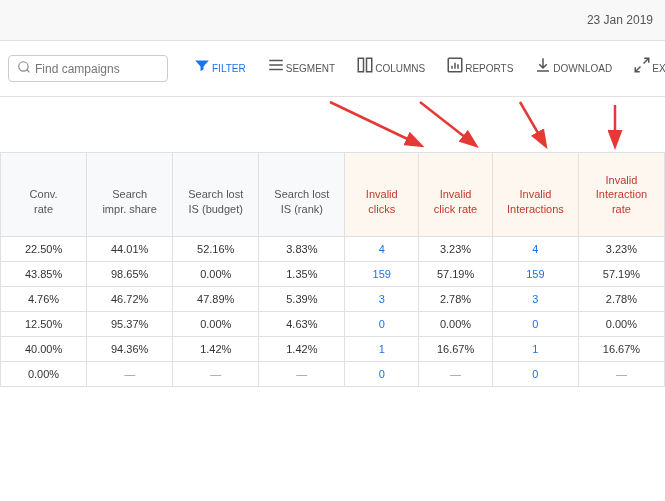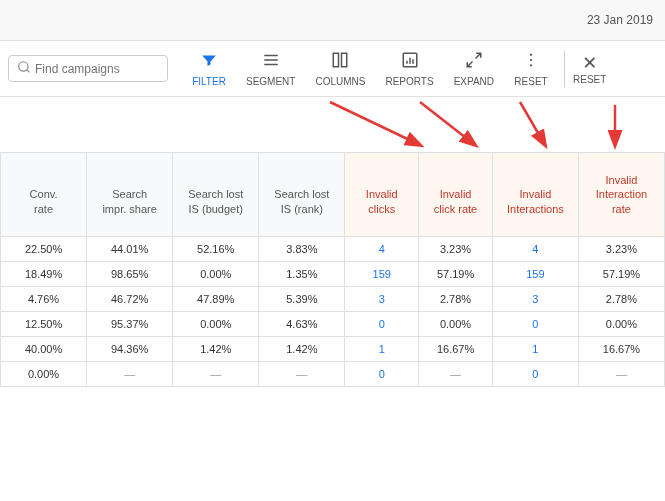--- a/index.html
+++ b/index.html
@@ -47,21 +47,21 @@
 
     .toolbar-actions {
       display: flex;
       align-items: center;
       gap: 4px;
       flex: 1;
     }
 
     .toolbar-btn {
       display: flex;
-      flex-direction: column;
+      flex-direction: row;
       align-items: center;
       justify-content: center;
       padding: 4px 8px;
       cursor: pointer;
       min-width: 50px;
       border: none;
       background: none;
       color: #555;
       font-size: 10px;
     }
@@ -170,20 +170,29 @@
         <svg width="20" height="18" viewBox="0 0 24 24" fill="none" stroke="#555" stroke-width="2">
           <rect x="3" y="3" width="18" height="18" rx="1"></rect>
           <line x1="8" y1="17" x2="8" y2="13"></line>
           <line x1="12" y1="17" x2="12" y2="9"></line>
           <line x1="16" y1="17" x2="16" y2="11"></line>
         </svg>
       </span>
       <span>REPORTS</span>
     </button>
 
+    <button class="toolbar-btn">
+      <span class="icon">
+        <svg width="20" height="18" viewBox="0 0 24 24" fill="none" stroke="#555" stroke-width="2">
+          <path d="M12 3v13M7 11l5 5 5-5"></path>
+            <path d="M4 20h16"></path>
+        </svg>
+      </span>
+      <span>DOWNLOAD</span>
+    </button>
 
     <button class="toolbar-btn">
       <span class="icon">
         <svg width="20" height="18" viewBox="0 0 24 24" fill="none" stroke="#555" stroke-width="2">
           <polyline points="15 3 21 3 21 9"></polyline>
             <polyline points="9 21 3 21 3 15"></polyline>
           <line x1="21" y1="3" x2="14" y2="10"></line>
             <line x1="3" y1="21" x2="10" y2="14"></line>
         </svg>
       </span>
@@ -249,21 +258,21 @@
           <td>22.50%</td>
           <td>44.01%</td>
           <td>52.16%</td>
           <td>3.83%</td>
           <td class="link-cell">4</td>
           <td>3.23%</td>
           <td class="link-cell">4</td>
           <td>3.23%</td>
         </tr>
         <tr>
-          <td>18.49%</td>
+          <td>43.85%</td>
           <td>98.65%</td>
           <td>0.00%</td>
           <td>1.35%</td>
           <td class="link-cell">159</td>
           <td>57.19%</td>
           <td class="link-cell">159</td>
           <td>57.19%</td>
         </tr>
         <tr>
           <td>4.76%</td>

